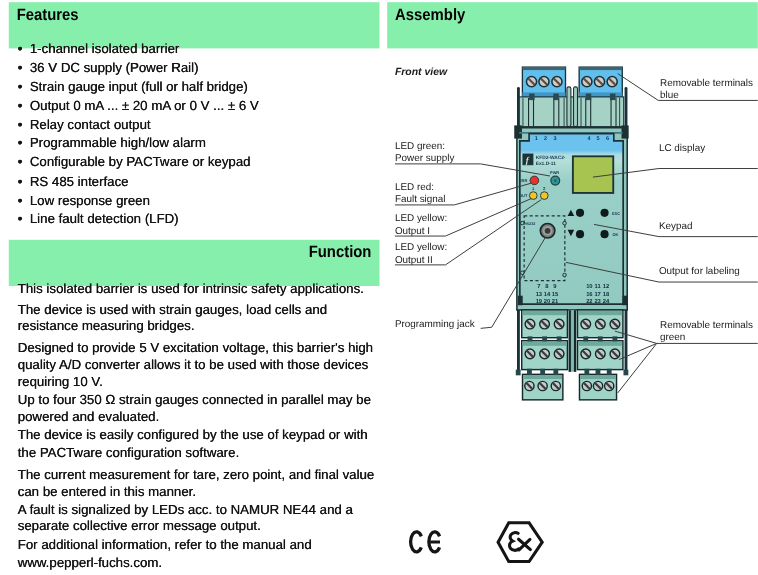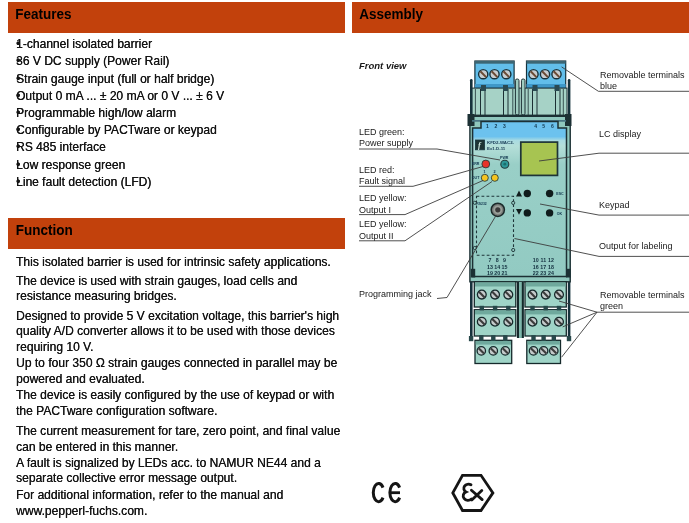--- a/index.html
+++ b/index.html
@@ -1,44 +1,45 @@
 <!DOCTYPE html>
 <html><head>
 <meta charset="utf-8">
 <style>
   html,body{margin:0;padding:0;}
   body{width:689px;height:523px;position:relative;background:#fff;
        font-family:"Liberation Sans",sans-serif;color:#141414;overflow:hidden;}
-  .bar{position:absolute;height:31px;background:#c2410c;line-height:24.2px;
+  .bar{position:absolute;height:42px;background:#86efac;line-height:24.2px;
        font-size:15px;font-weight:bold;color:#000;}
   .bar span{padding-left:8px;display:inline-block;transform:scaleX(0.90);transform-origin:0 50%;}
   #barF{left:8px;top:1.5px;width:336.5px;}
   #barA{left:352px;top:1.5px;width:337px;}
-  #barFu{left:8px;top:218px;width:336.5px;}
+  #barFu{left:8px;top:218px;width:336.5px;text-align:right;}
   #barFu span{padding-left:8.5px;}
   ul.feat{position:absolute;left:0;top:36.2px;margin:0;padding:0;list-style:none;text-shadow:0.25px 0 0 currentColor;
        font-size:12.05px;line-height:17.2px;white-space:nowrap;}
-  ul.feat li{padding-left:16px;position:relative;}
+  ul.feat li{padding-left:27px;position:relative;}
   ul.feat li:before{content:"\2022";position:absolute;left:16px;}
   p.fx{position:absolute;left:16px;margin:0;width:420px;font-size:12.05px;text-shadow:0.25px 0 0 currentColor;
        line-height:15.5px;white-space:nowrap;}
   .lbl{position:absolute;font-size:9px;line-height:11.4px;color:#1a1a1a;white-space:nowrap;}
   .lblb{font-weight:bold;font-size:9.5px;font-style:italic;}
 </style>
 </head>
 <body>
 <div class="bar" id="barF"><span>Features</span></div>
 <div class="bar" id="barA"><span>Assembly</span></div>
 <div class="bar" id="barFu"><span>Function</span></div>
 
 <ul class="feat">
 <li>1-channel isolated barrier</li>
 <li>36 V DC supply (Power Rail)</li>
 <li>Strain gauge input (full or half bridge)</li>
 <li>Output 0 mA ... ± 20 mA or 0 V ... ± 6 V</li>
+<li>Relay contact output</li>
 <li>Programmable high/low alarm</li>
 <li>Configurable by PACTware or keypad</li>
 <li>RS 485 interface</li>
 <li>Low response green</li>
 <li>Line fault detection (LFD)</li>
 </ul>
 
 <p class="fx" style="top:255.2px">This isolated barrier is used for intrinsic safety applications.</p>
 <p class="fx" style="top:273.9px">The device is used with strain gauges, load cells and<br>resistance measuring bridges.</p>
 <p class="fx" style="top:308.8px">Designed to provide 5 V excitation voltage, this barrier's high<br>quality A/D converter allows it to be used with those devices<br>requiring 10 V.</p>

